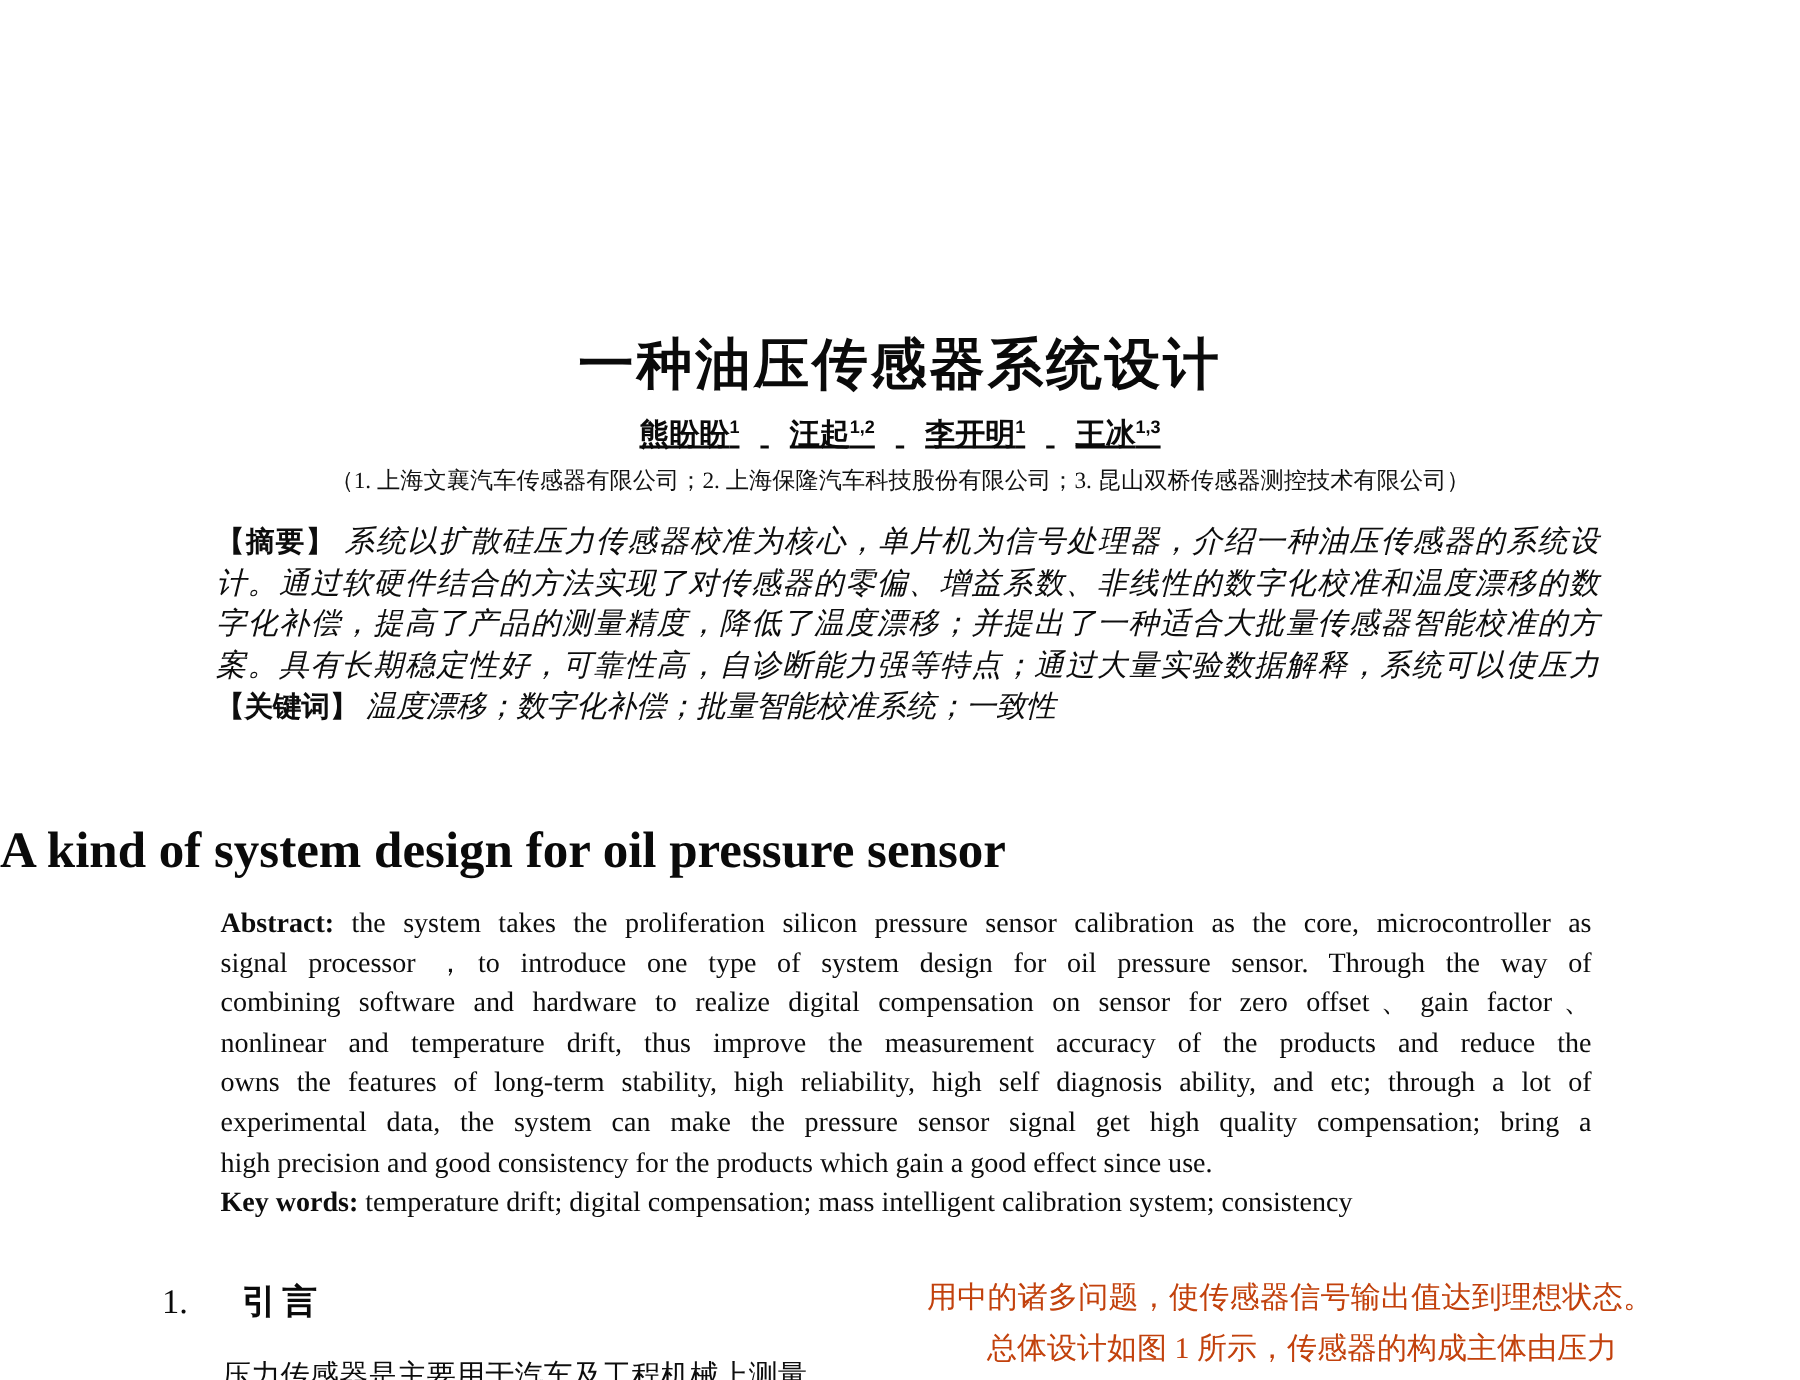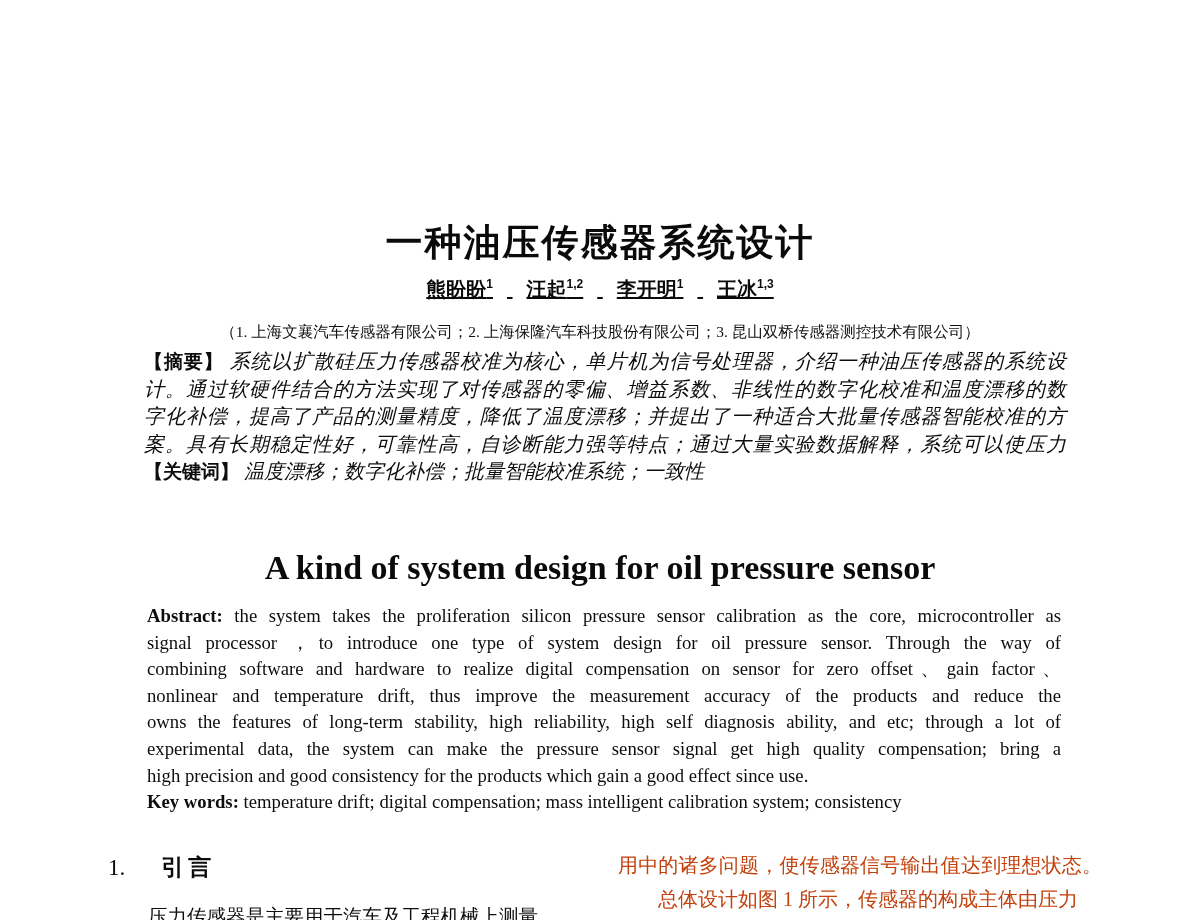--- a/index.html
+++ b/index.html
@@ -32,21 +32,20 @@
   }
   .authors .author{margin:0 14px;}
   .authors sup{font-size:12px;font-weight:bold;}
   
   .affiliation{
     position:absolute;top:310px;left:0;width:1200px;
     text-align:center;
     font-family:"Liberation Serif",serif;
     font-size:15.5px;
     color:#111;
-    margin-top:12px;
   }
   
   .abstract-cn{
     position:absolute;top:348px;left:144px;width:922px;
     font-family:"Liberation Serif",serif;
     font-style:italic;
     font-size:20px;
     line-height:27.5px;
     color:#0d0d0d;
   }
@@ -58,21 +57,21 @@
   }
   .cn-label{
     font-family:"Liberation Sans",sans-serif;
     font-style:normal;
     font-weight:bold;
     font-size:19px;
   }
   
   .en-title{
     position:absolute;top:549px;left:0;width:1200px;
-    text-align:center;
+    text-align:left;
     font-family:"Liberation Serif",serif;
     font-weight:bold;
     font-size:34px;
     color:#0a0a0a;
   }
   
   .abstract-en{
     position:absolute;top:603px;left:147px;width:914px;
     font-family:"Liberation Serif",serif;
     font-size:18.7px;

